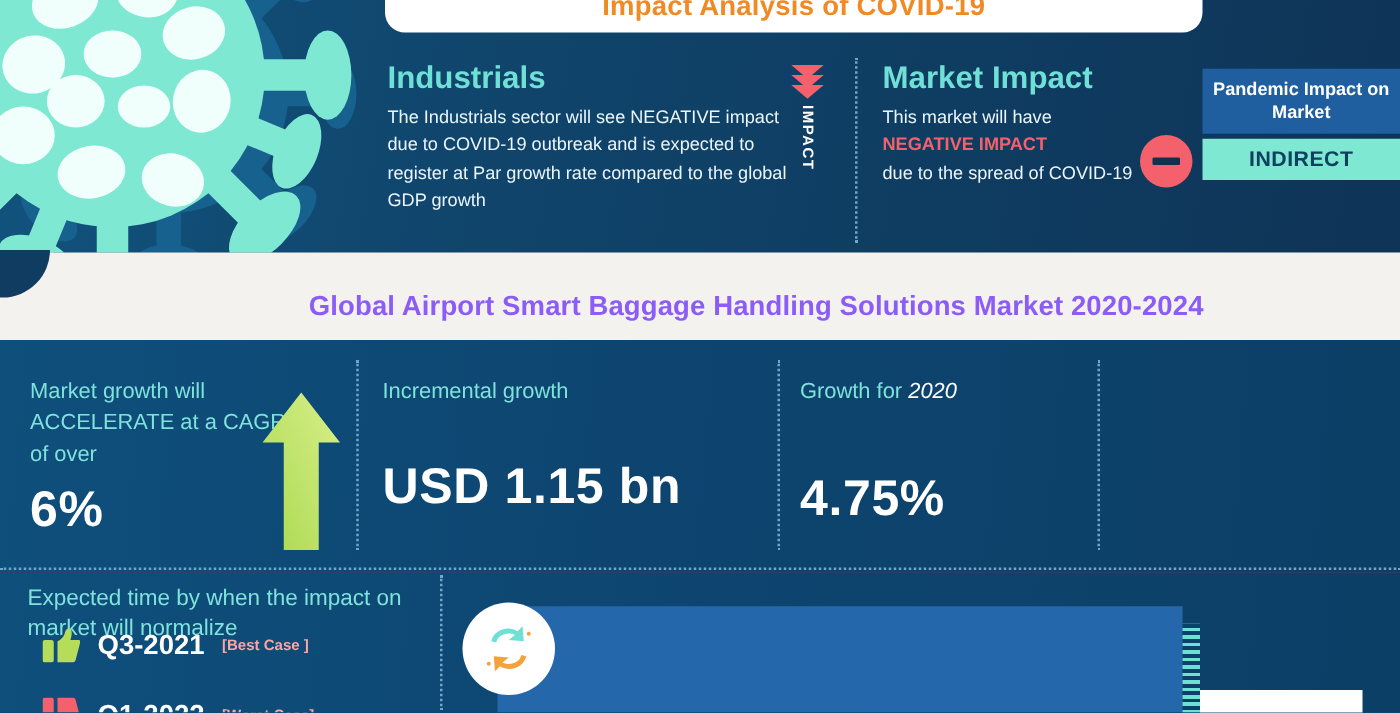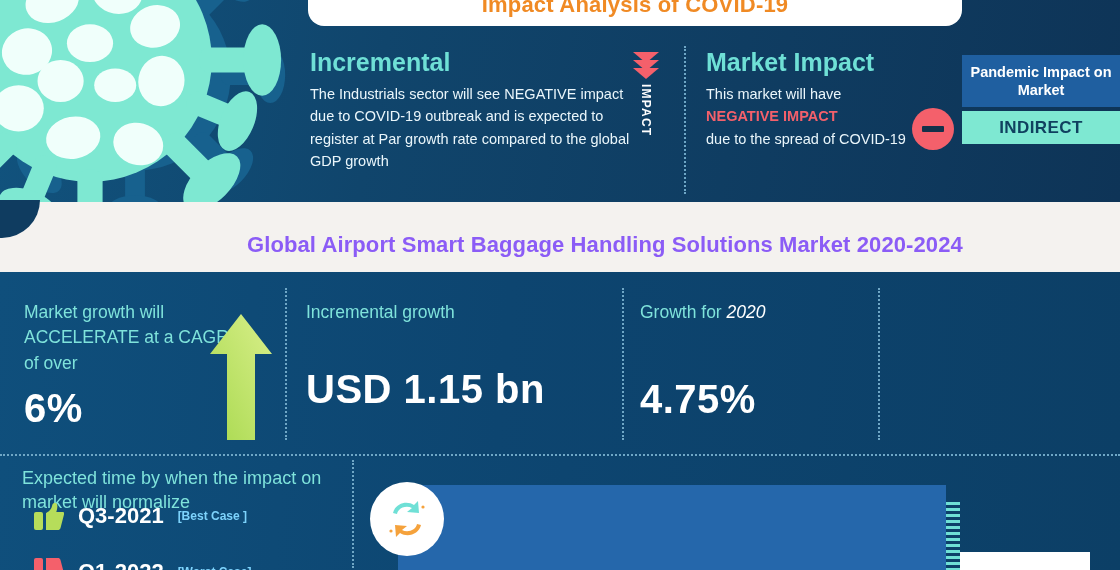--- a/index.html
+++ b/index.html
@@ -122,21 +122,21 @@
   .bottom {
     position:absolute; left:0; top:458px; width:1120px; height:112px;
     background:#0d4570; overflow:hidden;
   }
   .bottom .grad3 { position:absolute; inset:0;
     background:linear-gradient(95deg,#0f4f7c 0%,#0d4570 50%,#0c3f66 100%); }
   .norm-title { position:absolute; left:22px; top:8px; width:330px;
                 color:#7fe3db; font-size:18px; line-height:1.35; font-weight:500; }
   .norm-row { position:absolute; display:flex; align-items:center; gap:14px; }
   .norm-row .val { color:#ffffff; font-size:22px; font-weight:bold; }
-  .norm-row .case { color:#7dd3fc; font-size:12px; font-weight:bold; }
+  .norm-row .case { color:#fca5a5; font-size:12px; font-weight:bold; }
   .r1 { left:34px; top:44px; }
   .r2 { left:34px; top:100px; }
 
   .vdot-b { position:absolute; left:352px; top:2px; height:108px; border-left:2px dotted #6fa7c6; }
 
   .note-box {
     position:absolute; left:398px; top:27px; width:548px; height:92px;
     background:#2567ab;
   }
   .note-box .stripes {
@@ -235,21 +235,21 @@
         <ellipse cx="92" cy="137" rx="13" ry="10" transform="rotate(-10 92 137)"></ellipse>
         <ellipse cx="123" cy="140" rx="12" ry="10" transform="rotate(15 123 140)"></ellipse>
       </g>
     </svg>
 
     <div class="title-pill">
       <span>Impact Analysis of COVID-19</span>
     </div>
 
     <div class="sector-block">
-      <div class="sector-title">Incremental</div>
+      <div class="sector-title">Industrials</div>
       <div class="sector-body">The Industrials sector will see NEGATIVE  impact due to COVID-19 outbreak and is expected to register at Par growth rate compared to the global GDP growth</div>
     </div>
 
     <div class="impact-strip">
       <div class="chev-down"></div>
       <div class="chev-down"></div>
       <div class="chev-down"></div>
       <div class="impact-vert">IMPACT</div>
     </div>
     <div class="dots-v" style="left:684px;"></div>

